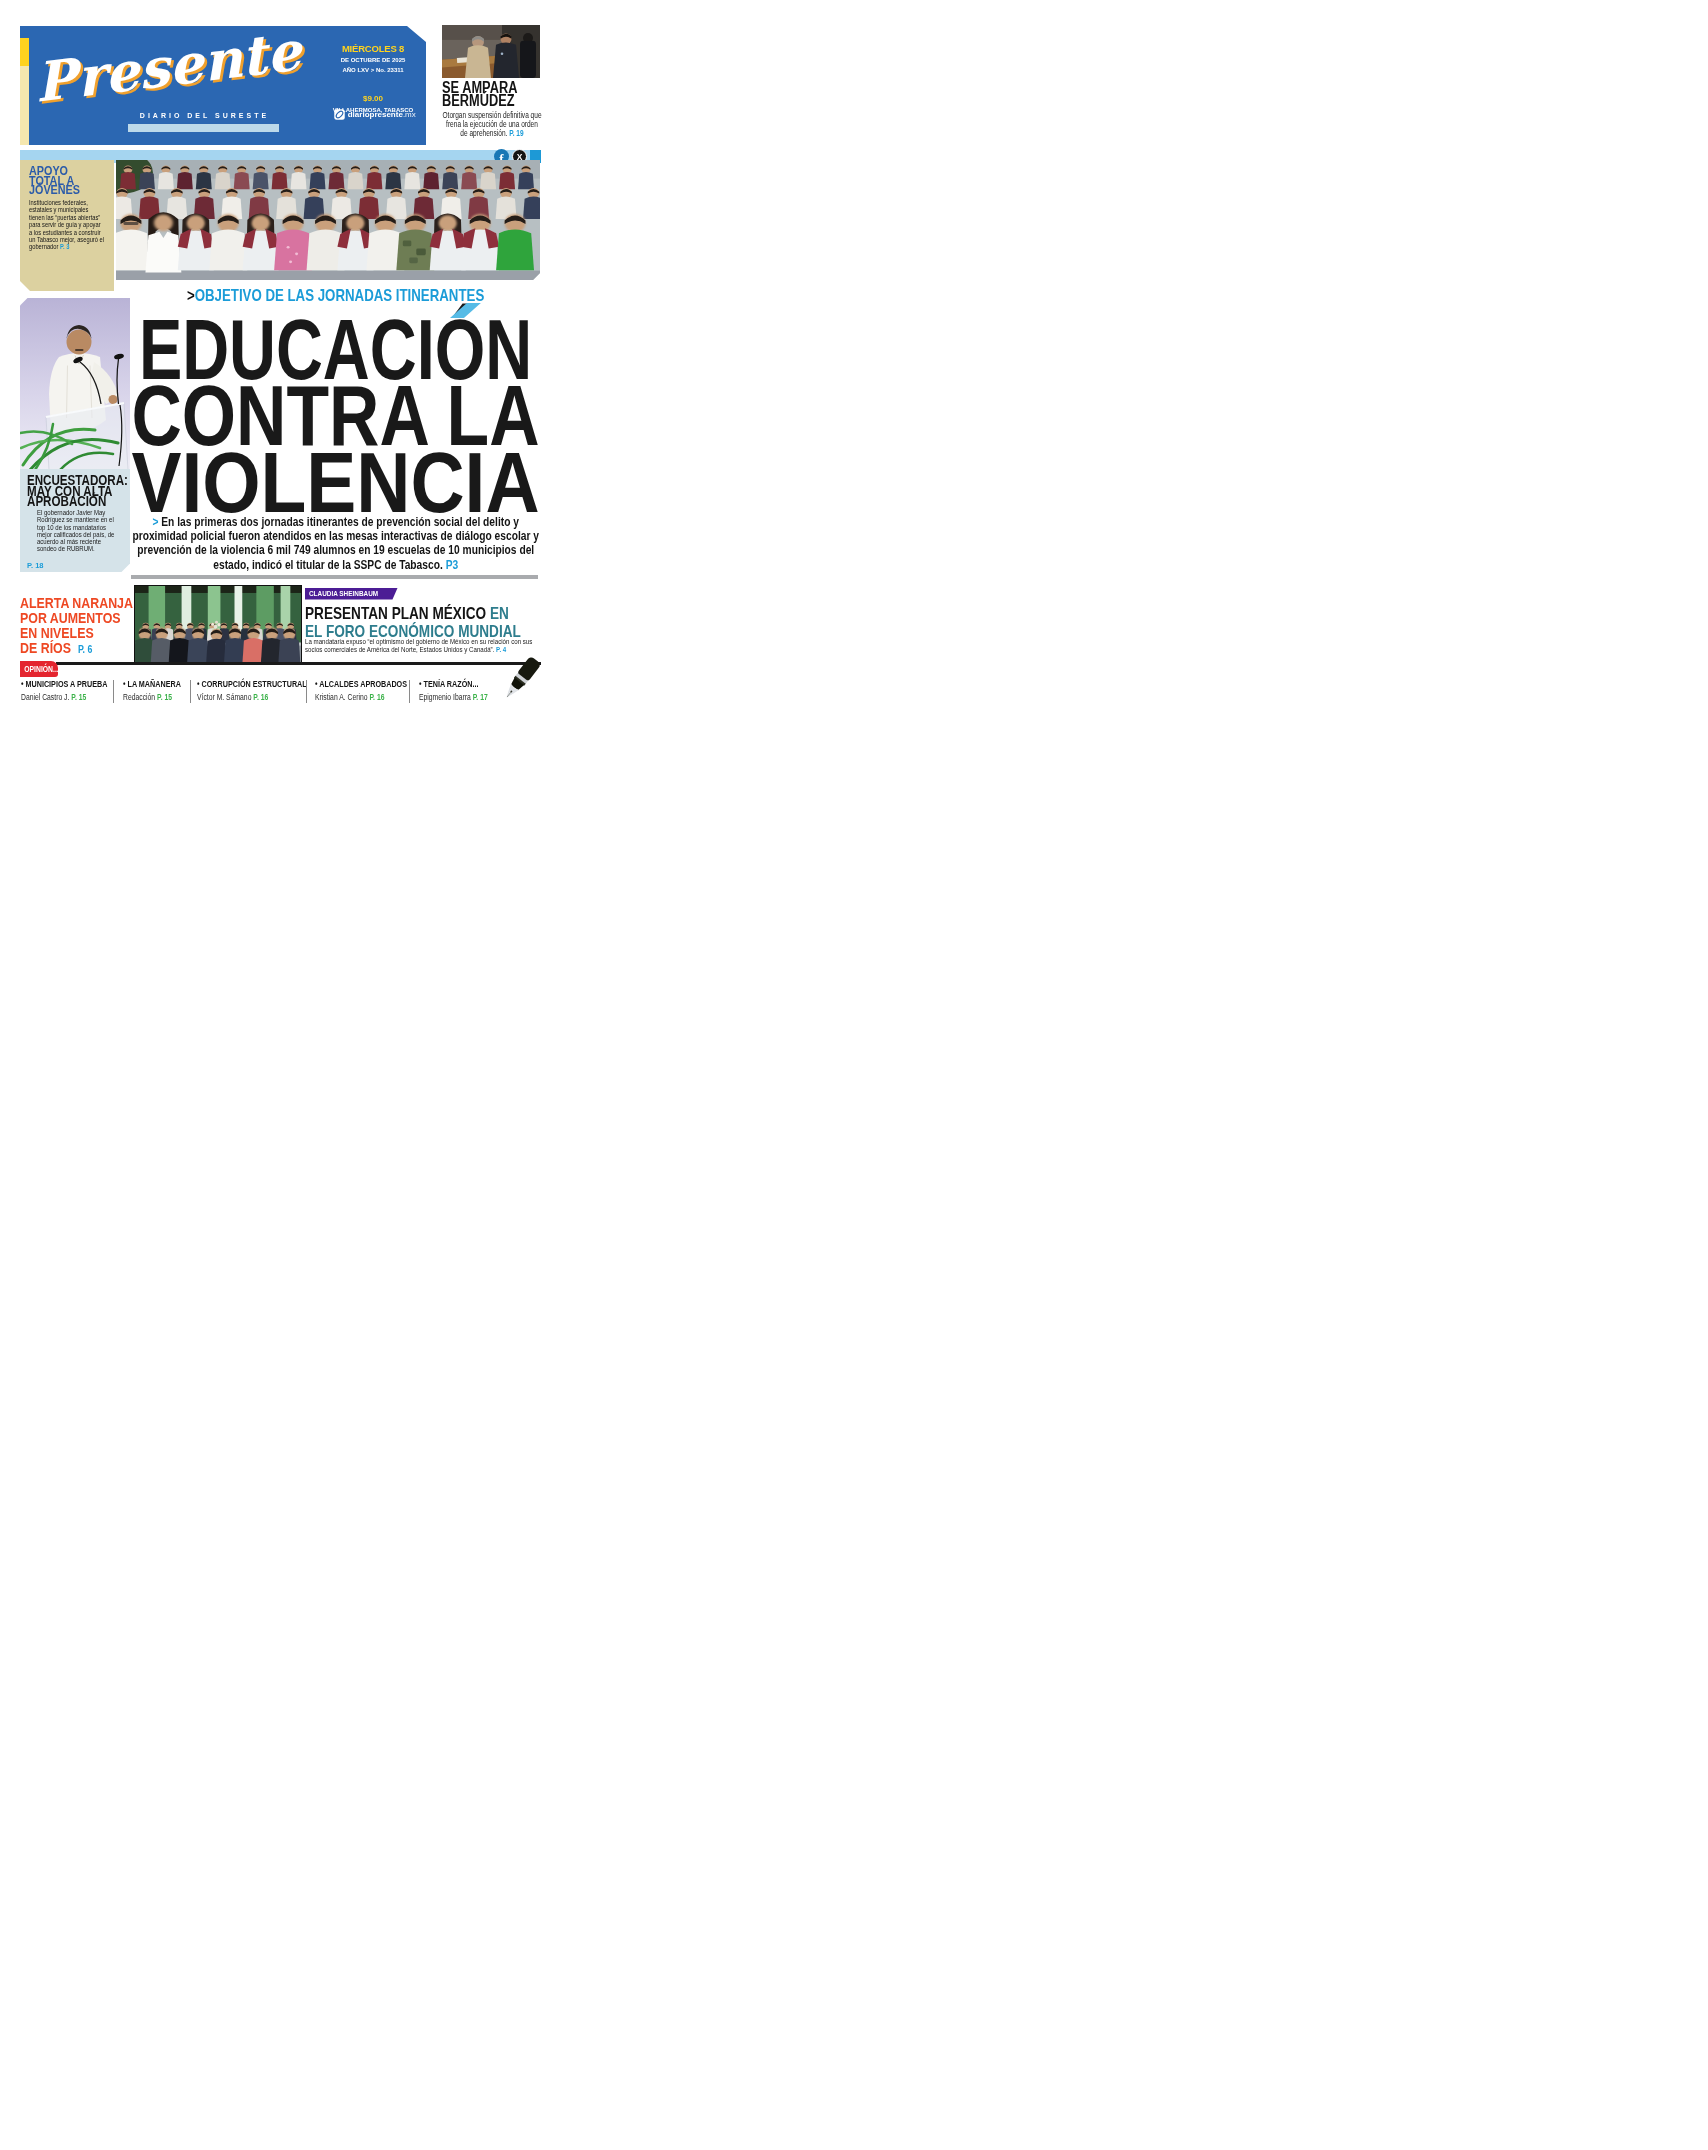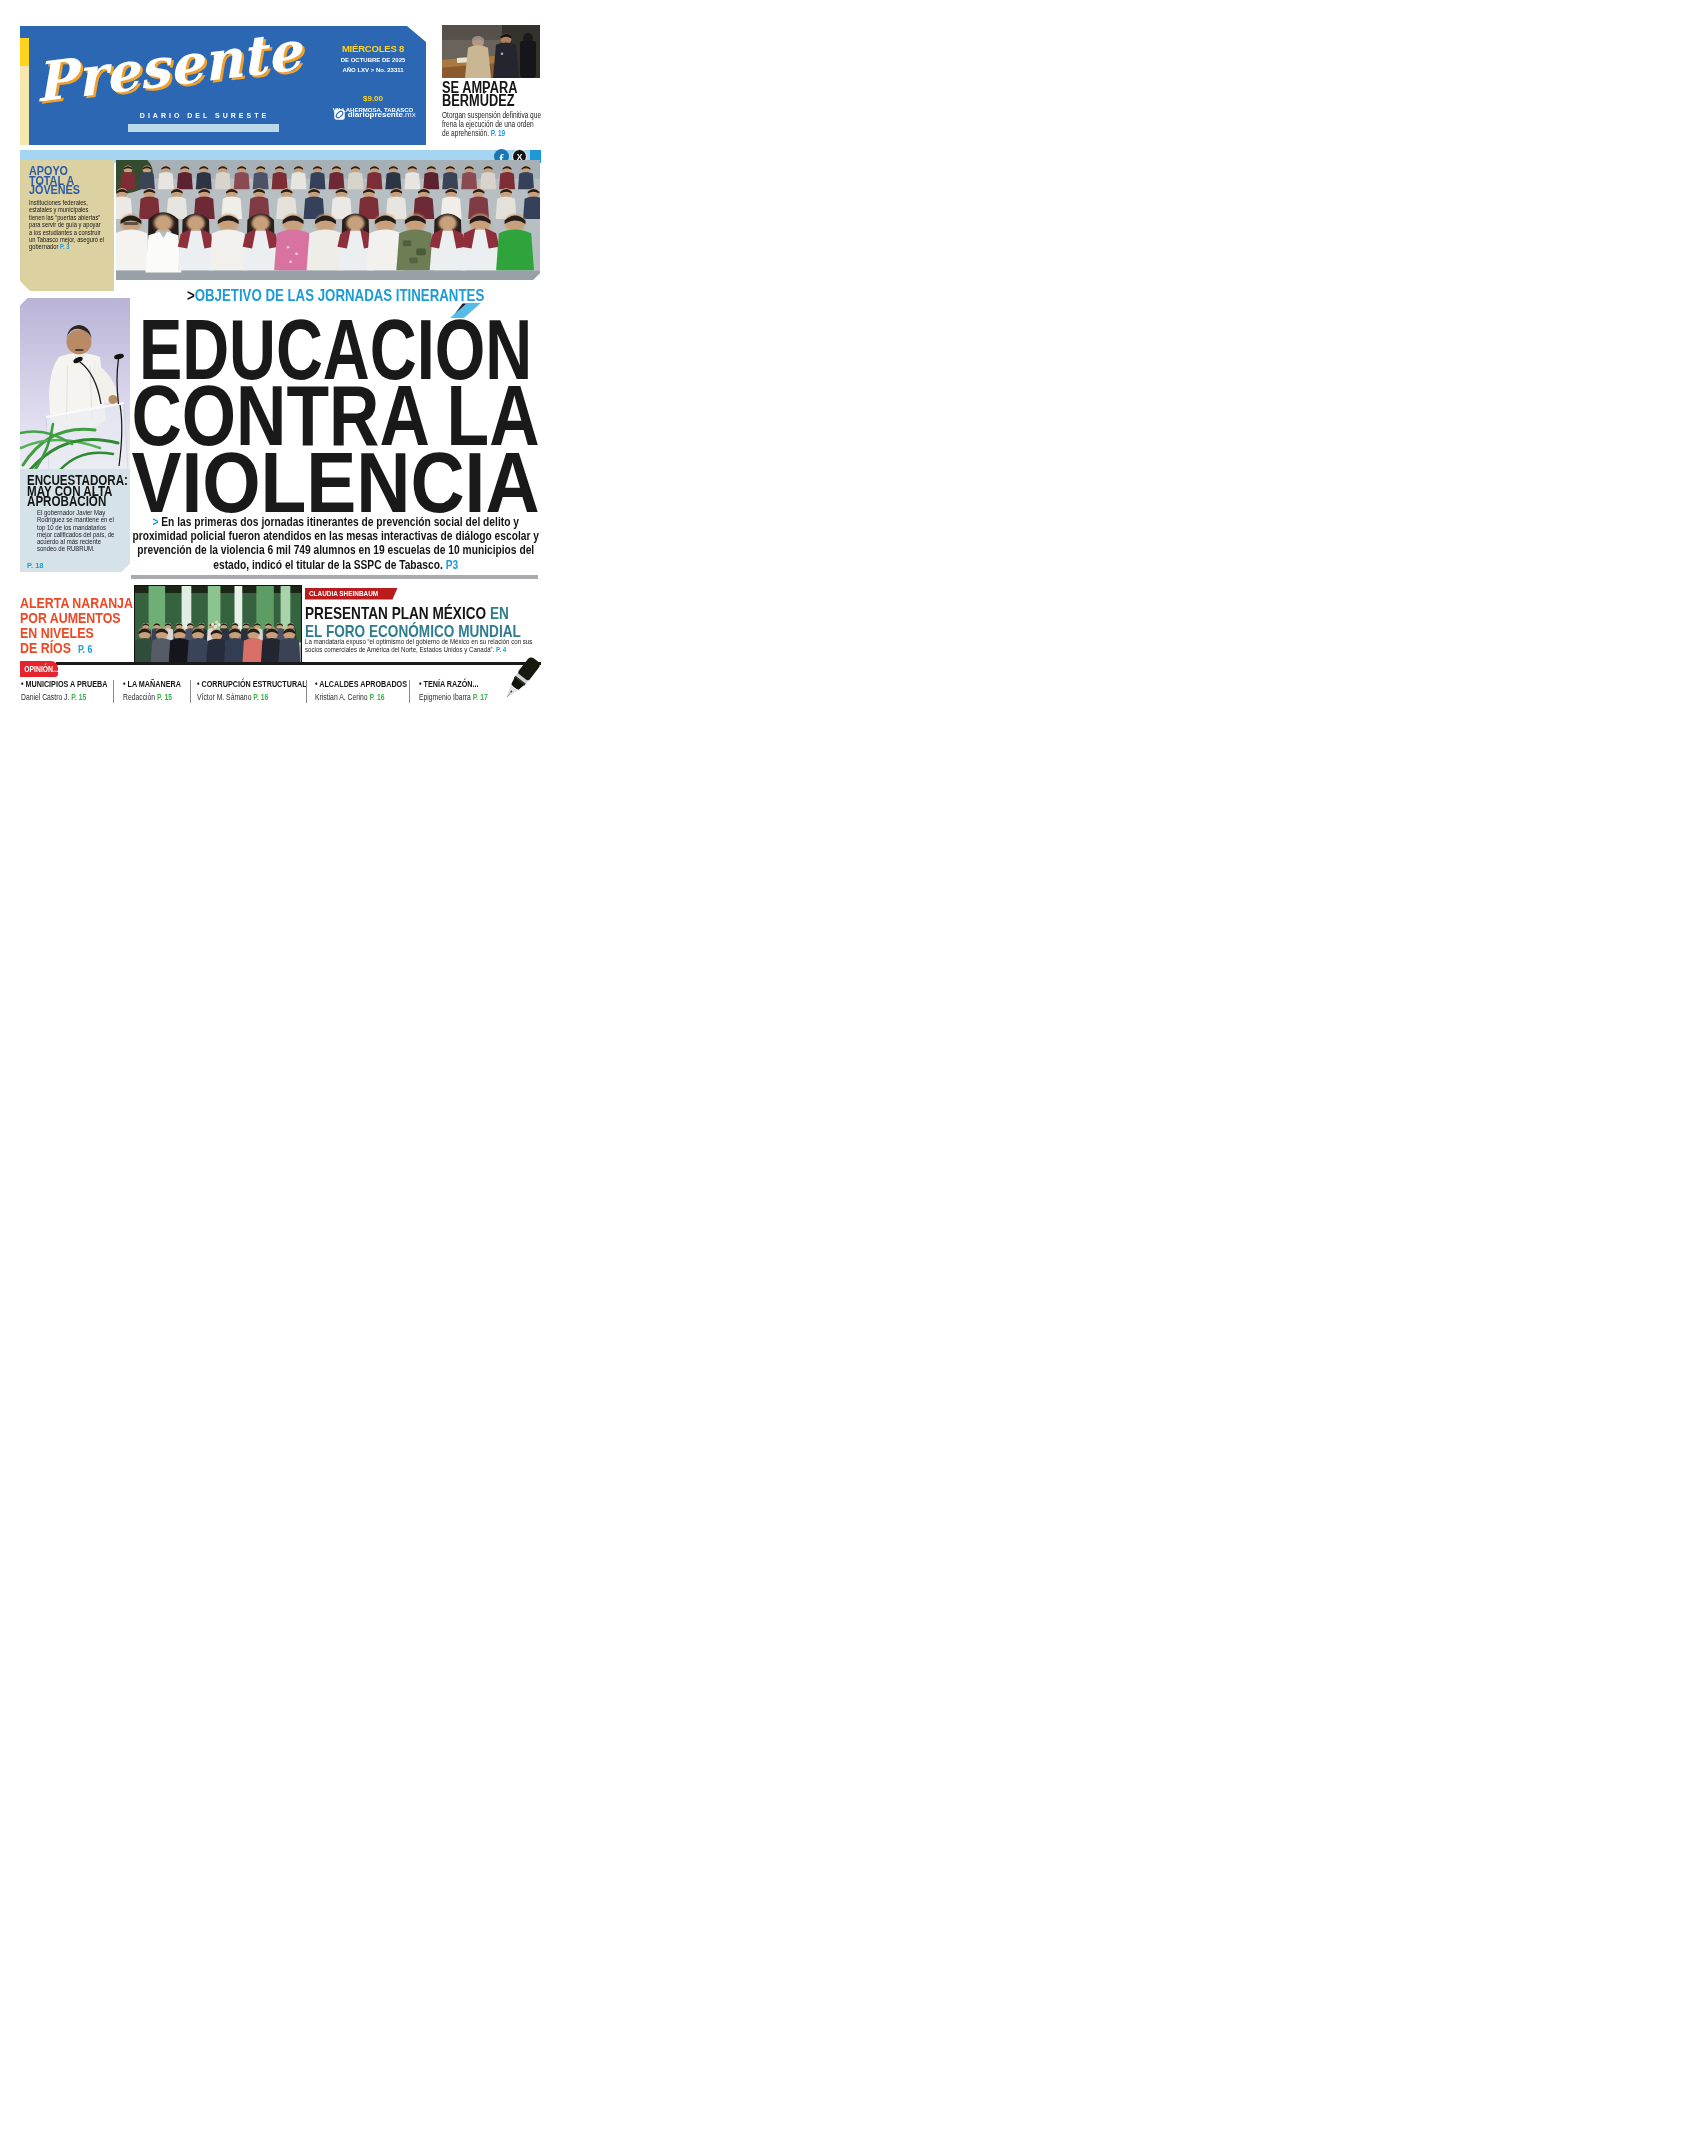--- a/index.html
+++ b/index.html
@@ -29,21 +29,21 @@
   .site-tld{font-size:8px;opacity:.92;font-weight:normal;}
 
   
   .cond{display:inline-block;transform:scaleX(0.8);transform-origin:0 0;white-space:nowrap;}
   .condc{display:inline-block;transform:scaleX(0.78);transform-origin:50% 0;white-space:nowrap;}
   .condblock{width:125%;transform:scaleX(0.8);transform-origin:0 0;}
   .deckwrap{width:127%;margin-left:-13.5%;transform:scaleX(0.787);transform-origin:50% 0;text-align:center;}
 
   
   .amparo-title{position:absolute;left:442px;top:81px;width:100px;font-weight:bold;font-size:16px;line-height:13px;color:#141414;}
-  .amparo-body{position:absolute;left:442px;top:111px;width:100px;font-size:8.2px;line-height:9px;color:#1d1d1d;}
+  .amparo-body{position:absolute;left:442px;top:111px;width:100px;font-size:8.2px;line-height:9px;color:#1d1d1d;text-align:center;}
   .pref{color:#1b9cd8;font-weight:bold;}
 
   
   .band{position:absolute;left:20px;top:150px;width:520px;height:13px;background:#a5d5f0;}
   .band-dark{position:absolute;left:530px;top:150px;width:10.5px;height:13px;background:#1d99d6;}
   .icon-circle{position:absolute;width:15px;height:15px;border-radius:50%;display:flex;align-items:center;justify-content:center;
                color:#fff;font-weight:bold;overflow:hidden;}
   .fb{left:494px;top:149px;background:#1877b5;font-size:13px;font-family:"Liberation Serif",serif;}
   .xx{left:512px;top:149px;background:#141414;border:1.2px solid #fff;width:13px;height:13px;font-size:8.5px;}
 
@@ -77,21 +77,21 @@
            clip-path:polygon(0 0,100% 0,100% calc(100% - 8.5px),calc(100% - 8.5px) 100%,0 100%);}
   .enc-title{position:absolute;left:27px;top:475px;font-weight:bold;font-size:14.5px;line-height:10.5px;color:#141414;}
   .enc-body{position:absolute;left:37px;top:509px;width:84px;font-size:7.5px;line-height:7.3px;color:#1b1b1b;}
   .enc-ref{position:absolute;left:27px;top:561px;font-weight:bold;font-size:7.5px;color:#1b9cd8;}
 
   
   .alerta{position:absolute;left:20px;top:595px;width:115px;font-weight:bold;font-size:15.5px;line-height:15px;color:#ee4823;}
   .alerta .pref{font-size:11px;}
 
   
-  .cs-label{position:absolute;left:305px;top:588px;width:89px;height:11.5px;background:#b91c1c;
+  .cs-label{position:absolute;left:305px;top:588px;width:89px;height:11.5px;background:#4c1d95;
             clip-path:polygon(0 0,100% 0,calc(100% - 5px) 100%,0 100%);
             color:#fff;font-weight:bold;font-size:8px;line-height:11.5px;padding-left:3.5px;}
   .cs-head{position:absolute;left:305px;top:605px;width:235px;font-weight:bold;font-size:17px;line-height:18px;color:#141414;}
   .cs-teal{color:#2e7d8d;}
   .cs-body{position:absolute;left:305px;top:638px;width:235px;font-size:7.7px;line-height:8.2px;color:#1b1b1b;}
 
   
   .op-line{position:absolute;left:56px;top:662px;width:485px;height:2.5px;background:#1a1a1a;}
   .op-box{position:absolute;left:20.4px;top:661px;width:38px;height:16px;background:#e4252f;border-radius:0 7px 3px 0;
           color:#fff;font-weight:bold;font-size:8.5px;line-height:16px;text-align:center;}

